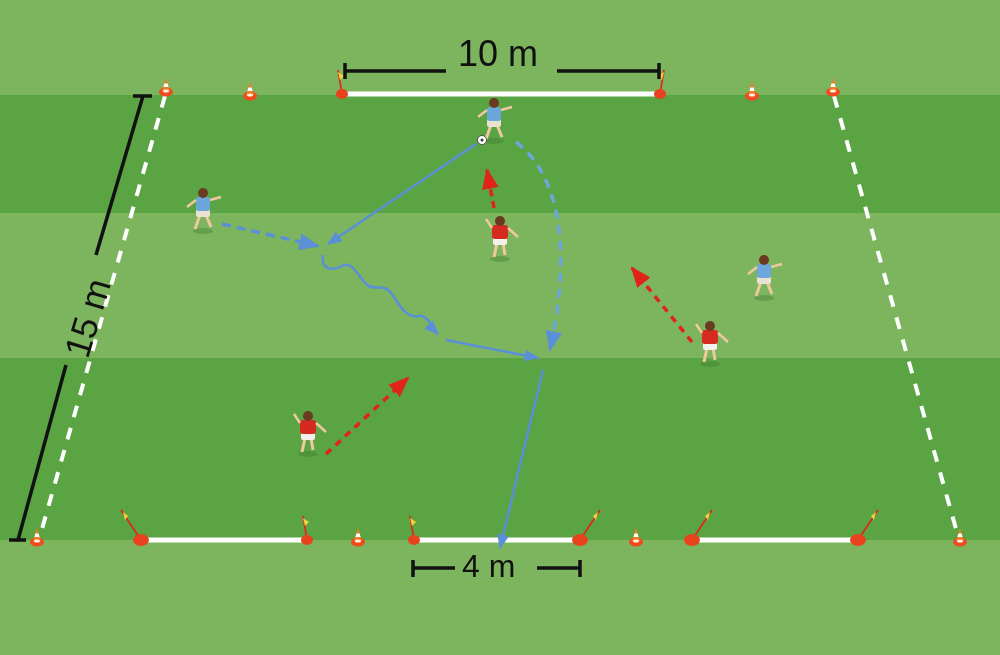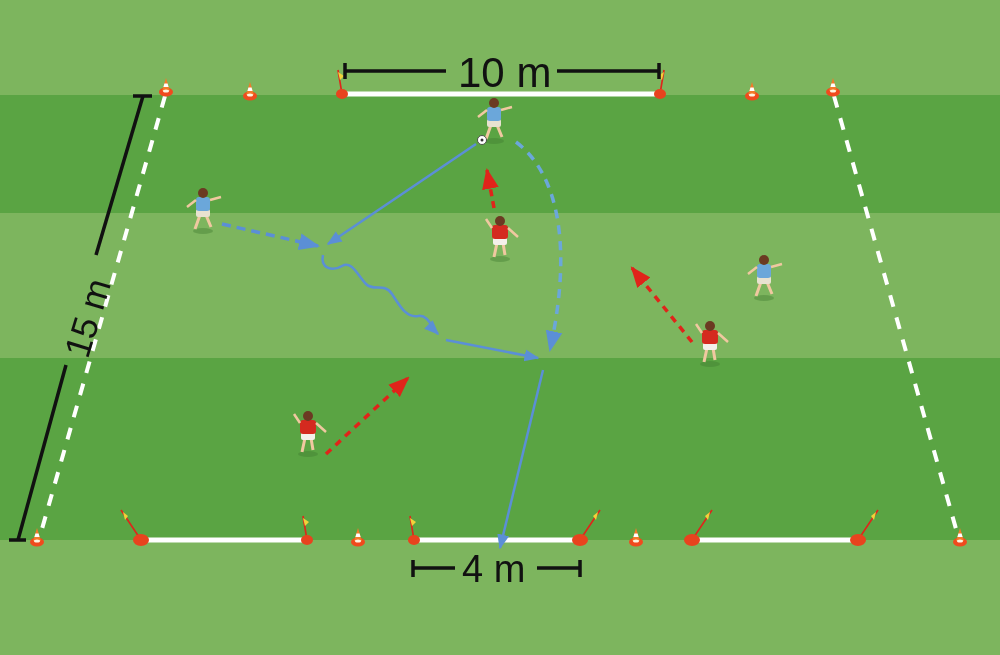--- a/index.html
+++ b/index.html
@@ -1,20 +1,20 @@
 <!DOCTYPE html>
 <html><head>
 <meta charset="utf-8">
 <style>
   html, body { margin: 0; padding: 0; background: #7db55e; }
   body { width: 1000px; height: 655px; overflow: hidden; position: relative; font-family: "Liberation Sans", sans-serif; }
   #pitch { position: absolute; left: 0; top: 0; width: 1000px; height: 655px; }
   .label { position: absolute; font-family: "Liberation Sans", sans-serif; color: #111; white-space: nowrap; line-height: 1; }
-  #lbl-10m { left: 458px; top: 52px; font-size: 42px; }
-  #lbl-4m { left: 462px; top: 550px; font-size: 38px; }
+  #lbl-10m { left: 458px; top: 36px; font-size: 36px; }
+  #lbl-4m { left: 462px; top: 550px; font-size: 32px; }
   #lbl-15m { left: 48px; top: 300px; font-size: 36px; transform: rotate(-73deg); transform-origin: 50% 50%; }
 </style>
 </head>
 <body>
 
 <svg id="pitch" viewBox="0 0 1000 655" xmlns="http://www.w3.org/2000/svg">
   <defs>
     <marker id="ah-blue" viewBox="0 0 10 10" refX="9" refY="5" markerWidth="6" markerHeight="6" orient="auto-start-reverse">
       <path d="M0,1 L10,5 L0,9 Z" fill="#5b8fd6"></path>
     </marker>

